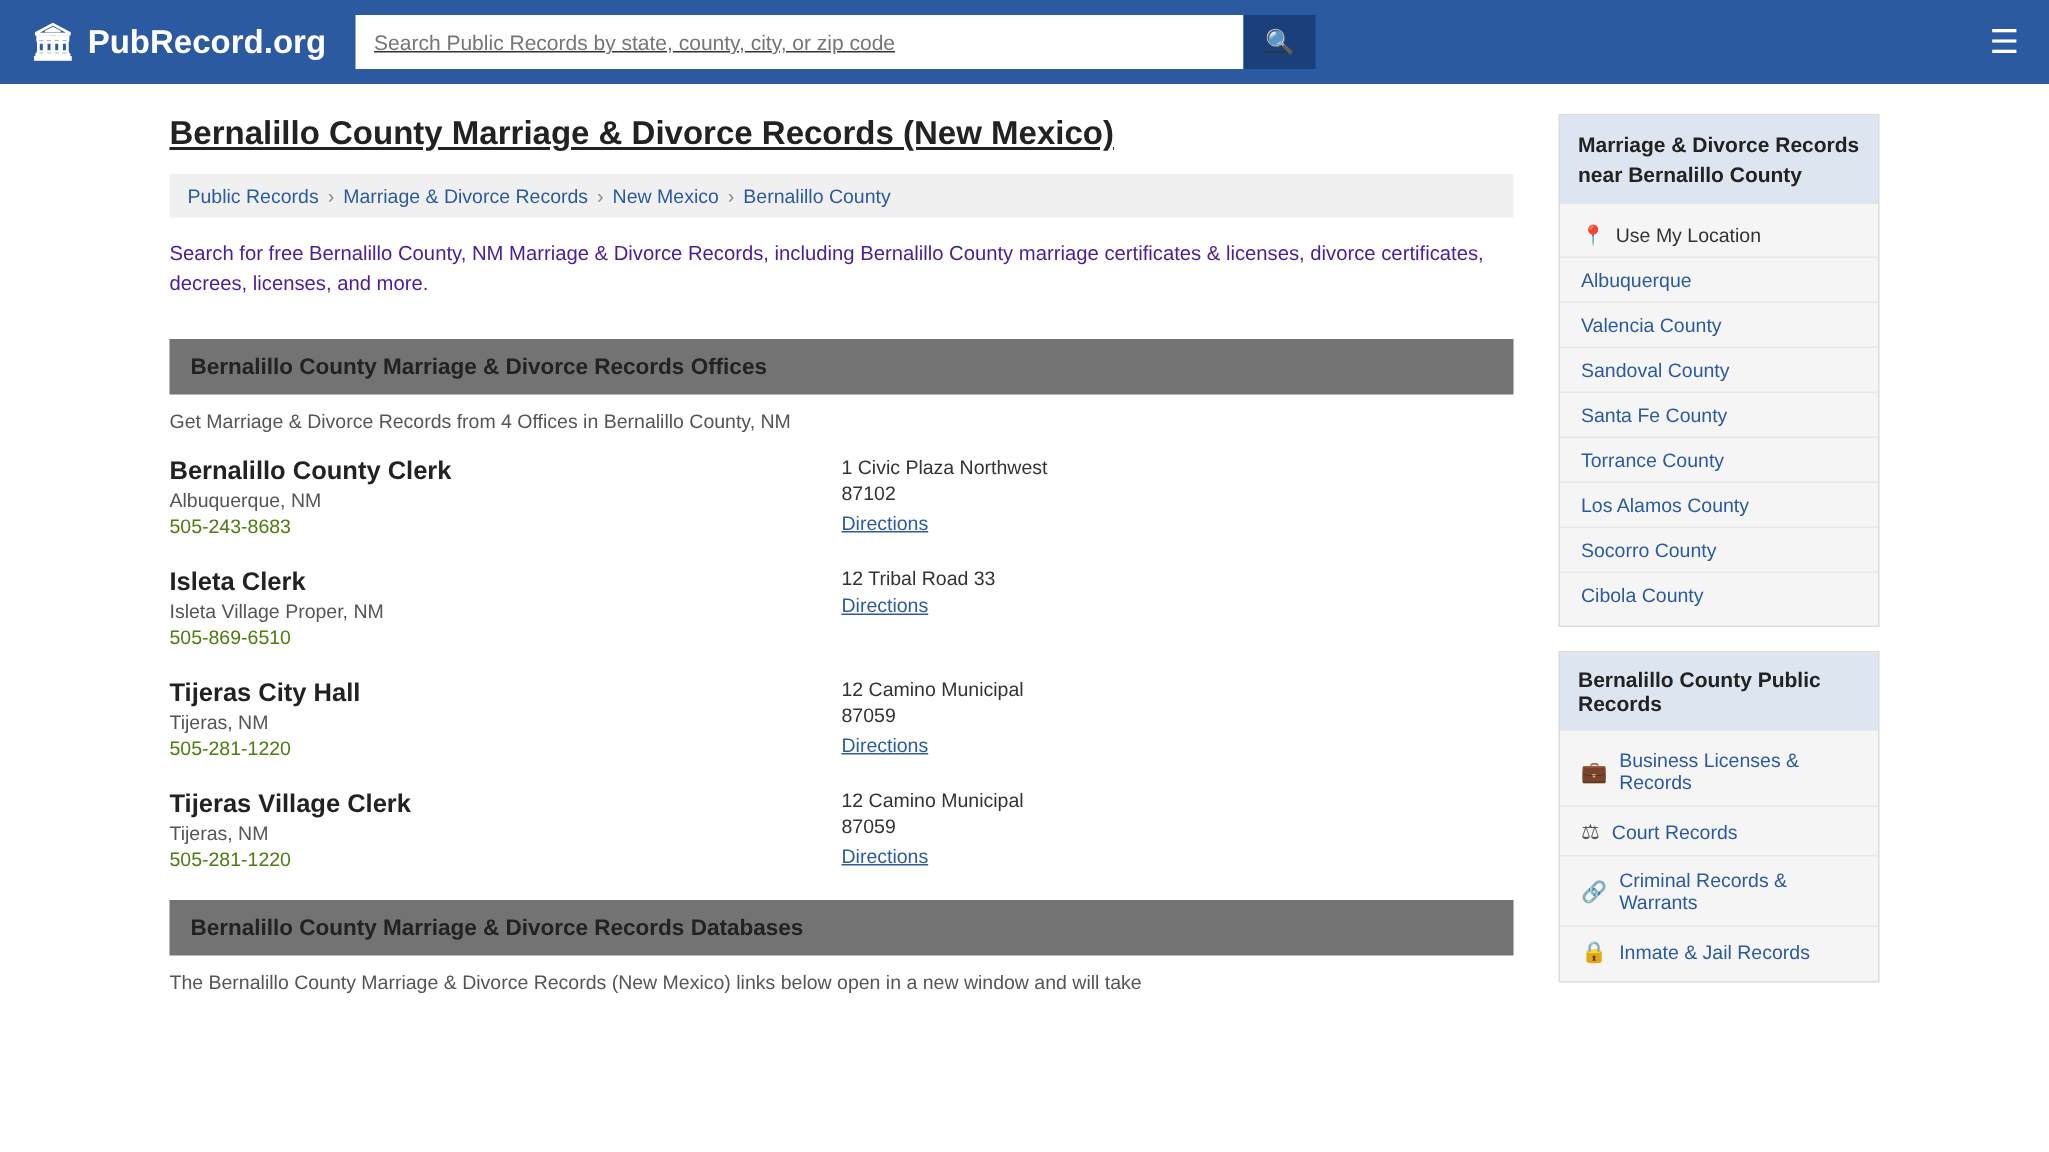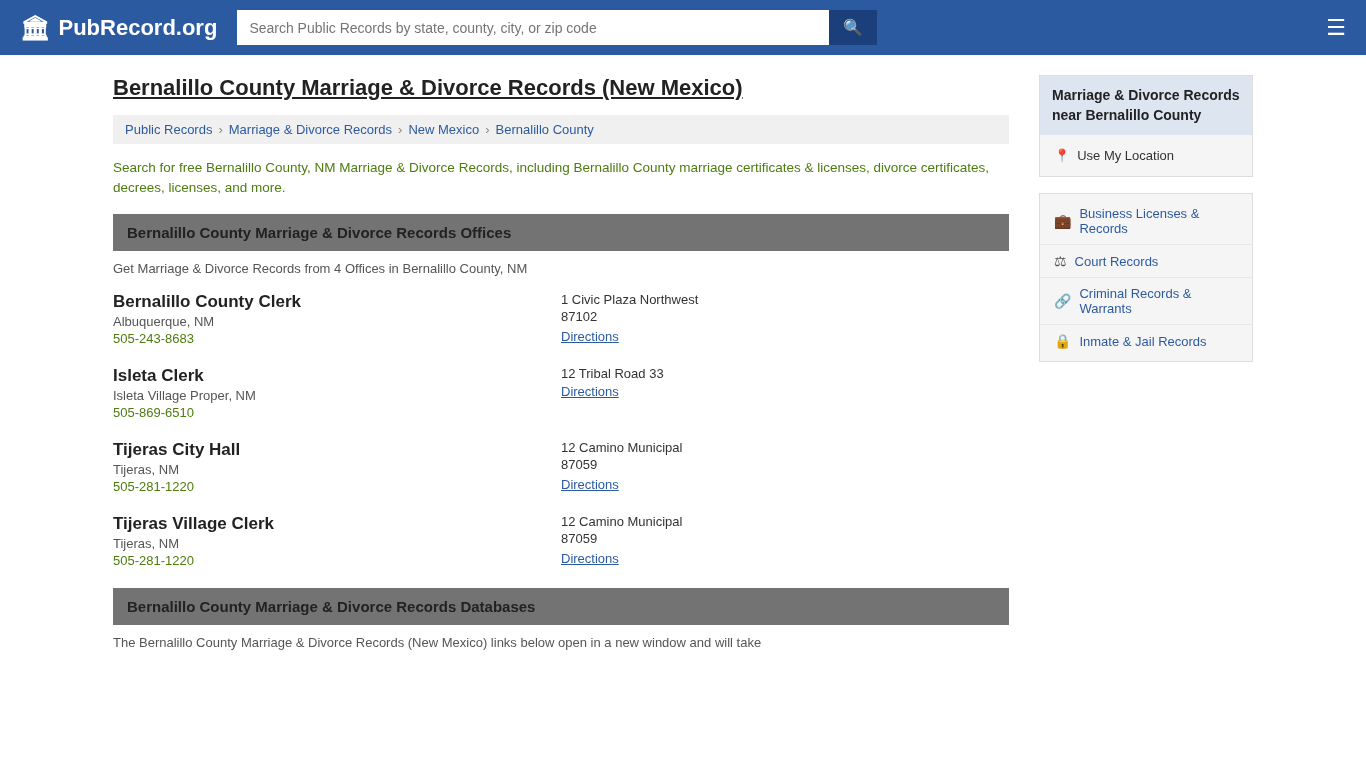--- a/index.html
+++ b/index.html
@@ -23,20 +23,21 @@
       text-decoration: none;
       white-space: nowrap;
     }
     .header-logo .building-icon {
       font-size: 24px;
     }
     .search-bar {
       flex: 1;
       display: flex;
       max-width: 640px;
+      text-decoration: underline;
     }
     .search-bar input {
       flex: 1;
       padding: 8px 12px;
       border: none;
       font-size: 14px;
       outline: none;
     }
     .search-bar button {
       background: #1a3f7a;
@@ -85,22 +86,22 @@
       display: flex;
       flex-wrap: wrap;
       gap: 4px;
     }
     .breadcrumb a { color: #2c5aa0; text-decoration: none; }
     .breadcrumb .sep { color: #888; margin: 0 2px; }
 
     
     .description {
       font-size: 13.5px;
-      color: #4d7c0f;
-      margin-bottom: 15px;
+      color: #4c1d95;
+      margin-bottom: 26px;
       line-height: 1.5;
     }
 
     
     .section-header {
       background: #737373;
       padding: 10px 14px;
       font-size: 15px;
       font-weight: bold;
       color: #222;
@@ -301,24 +302,35 @@
 
   <aside class="sidebar">
 
     <div class="sidebar-box">
       <div class="sidebar-title">Marriage &amp; Divorce Records near Bernalillo County</div>
       <div class="sidebar-list">
         <div class="sidebar-list-item location-item">
           <span class="loc-icon">📍</span>
           <span>Use My Location</span>
         </div>
+        <div id="nearby-locations-container">
+            <div class="sidebar-list-item">Albuquerque</div>
+            <div class="sidebar-list-item">Valencia County</div>
+            <div class="sidebar-list-item">Sandoval County</div>
+            <div class="sidebar-list-item">Santa Fe County</div>
+            <div class="sidebar-list-item">Torrance County</div>
+            <div class="sidebar-list-item">Los Alamos County</div>
+            <div class="sidebar-list-item">Socorro County</div>
+            <div class="sidebar-list-item">Cibola County</div>
+          </div>
       </div>
     </div>
 
     <div class="sidebar-box">
+      <div class="sidebar-section-header">Bernalillo County Public Records</div>
       <div class="sidebar-records-list" id="public-records-container">
           <div class="sidebar-record-item">
             <span class="record-icon">💼</span>
             <span>Business Licenses &amp; Records</span>
           </div>
           <div class="sidebar-record-item">
             <span class="record-icon">⚖</span>
             <span>Court Records</span>
           </div>
           <div class="sidebar-record-item">

